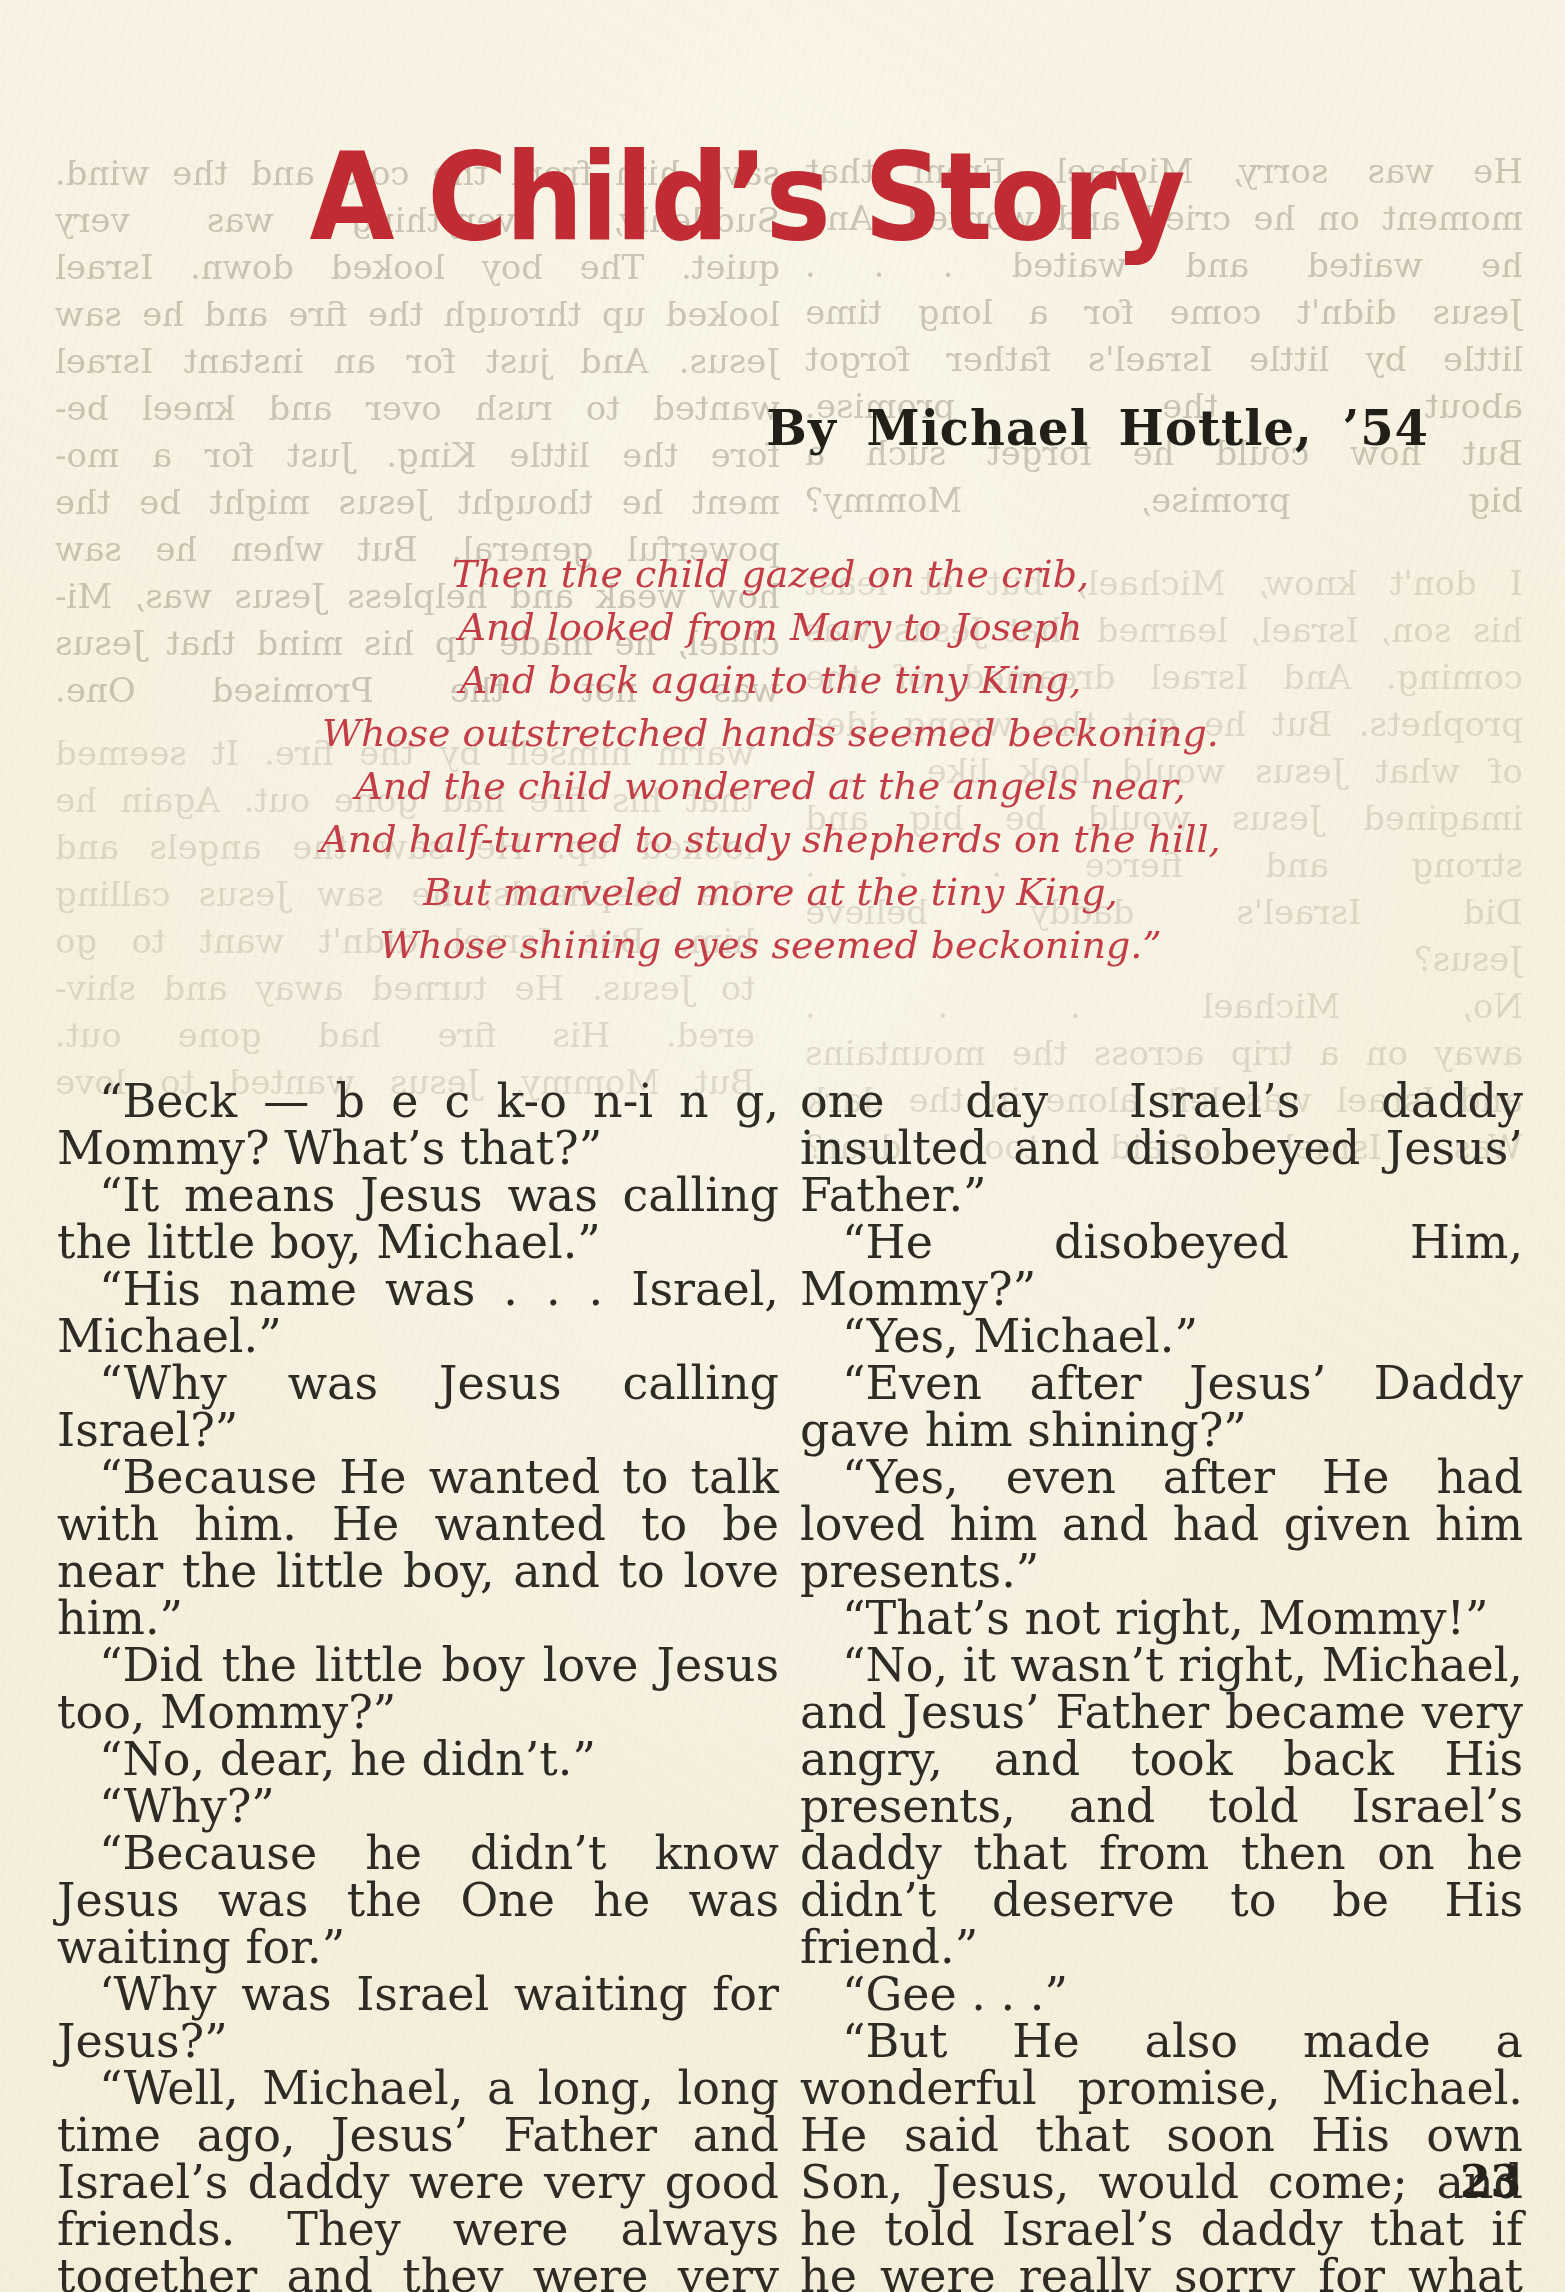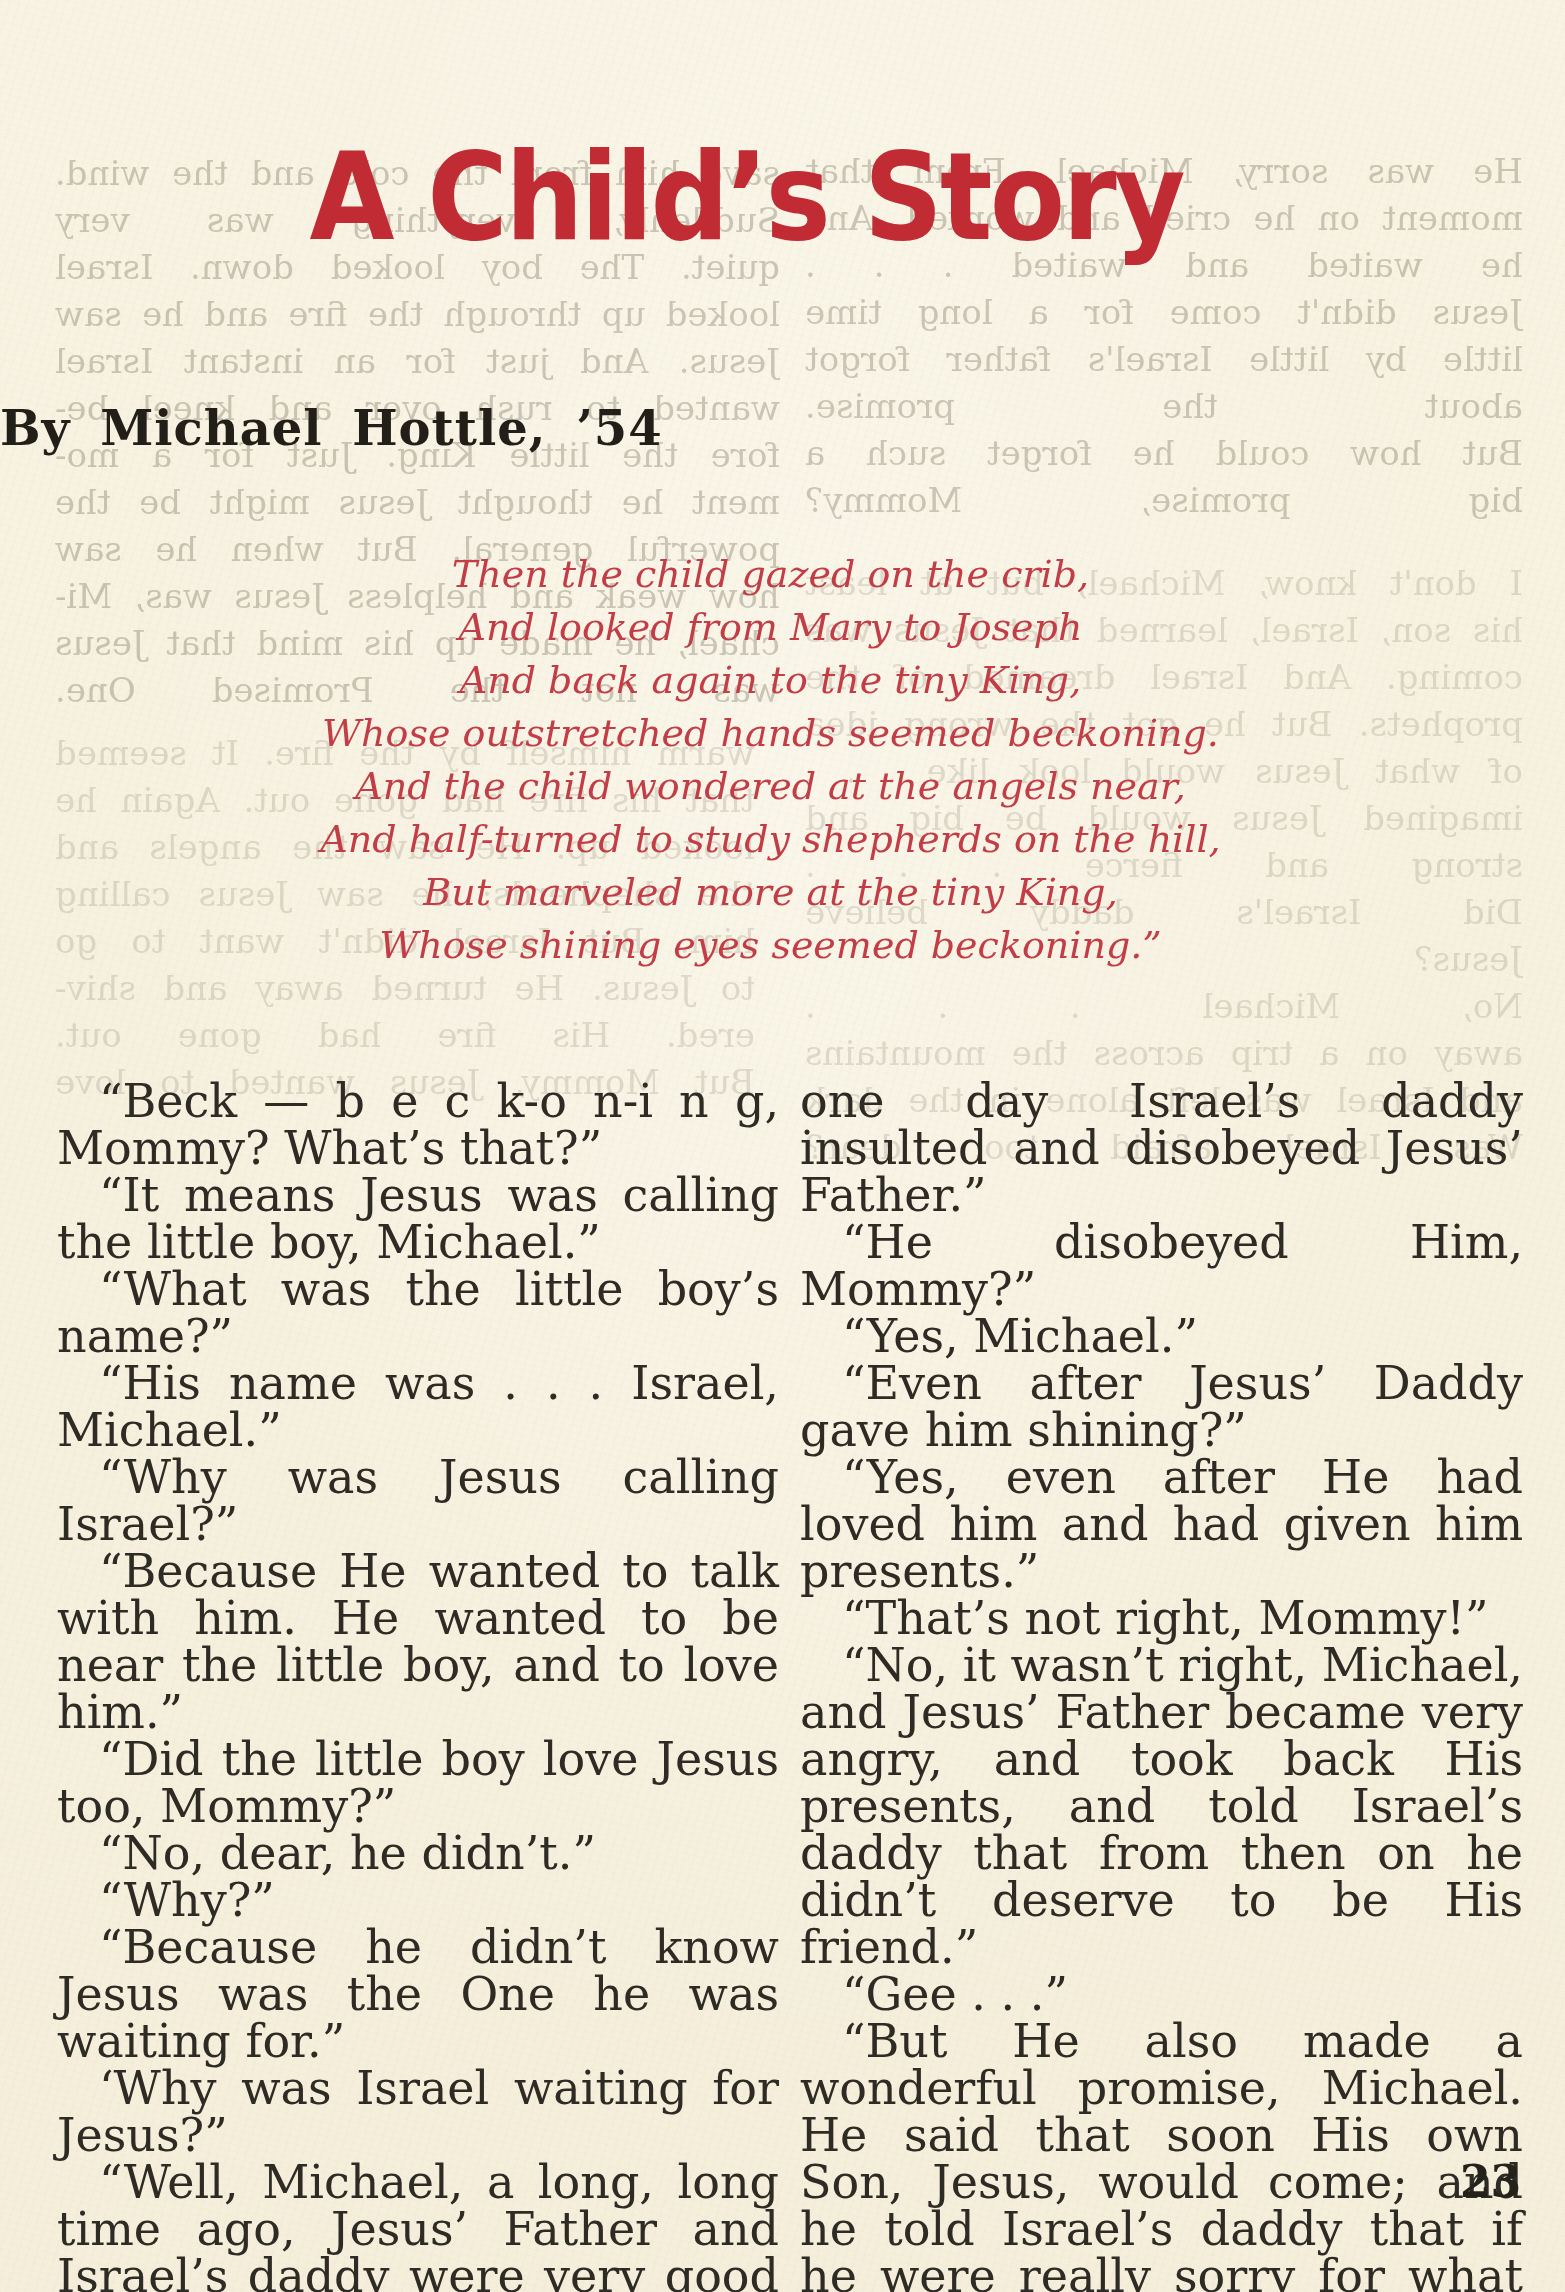--- a/index.html
+++ b/index.html
@@ -45,21 +45,21 @@
     font-weight:bold;
     font-size:122px;
     color:#c12b33;
     letter-spacing:-3px;
     white-space:nowrap;
   }
   .title .squeeze{display:inline-block;transform:scaleX(0.9);}
 
   .byline{
     position:absolute;top:400px;left:0;right:136px;
-    text-align:left;
+    text-align:right;
     font-family:"DejaVu Serif", serif;
     font-weight:bold;
     font-size:48px;
     letter-spacing:1px;
     word-spacing:12px;
     color:#221f19;
     white-space:nowrap;
   }
 
   .poem{
@@ -164,21 +164,20 @@
         <div>Whose outstretched hands seemed beckoning.</div>
         <div>And the child wondered at the angels near,</div>
         <div>And half-turned to study shepherds on the hill,</div>
         <div>But marveled more at the tiny King,</div>
         <div>Whose shining eyes seemed beckoning.”</div>
       </div>
 
     <div class="col col-left">
         <p class="para">“Beck — b e c k-o n-i n g, Mommy? What’s that?”</p>
         <p class="para">“It means Jesus was calling the little boy, Michael.”</p>
-        <p class="para">“What was the little boy’s name?”</p>
         <p class="para">“His name was . . . Israel, Michael.”</p>
         <p class="para">“Why was Jesus calling Israel?”</p>
         <p class="para">“Because He wanted to talk with him.  He wanted to be near the little boy, and to love him.”</p>
         <p class="para">“Did the little boy love Jesus too, Mommy?”</p>
         <p class="para">“No, dear, he didn’t.”</p>
         <p class="para">“Why?”</p>
         <p class="para">“Because he didn’t know Jesus was the One he was waiting for.”</p>
         <p class="para">‘Why was Israel waiting for Jesus?”</p>
         <p class="para">“Well, Michael, a long, long time ago, Jesus’ Father and Israel’s daddy were very good friends.  They were always together and they were very happy.  Jesus’ Father even gave Israel’s daddy some big presents.  Then</p>
       </div>

